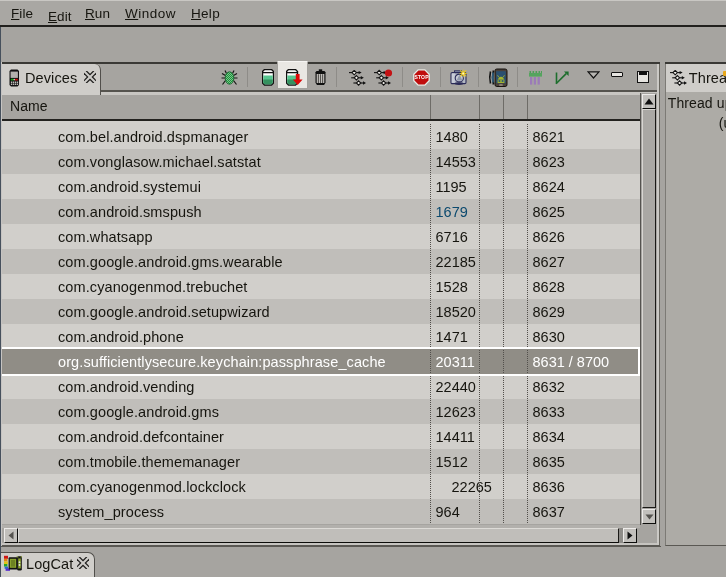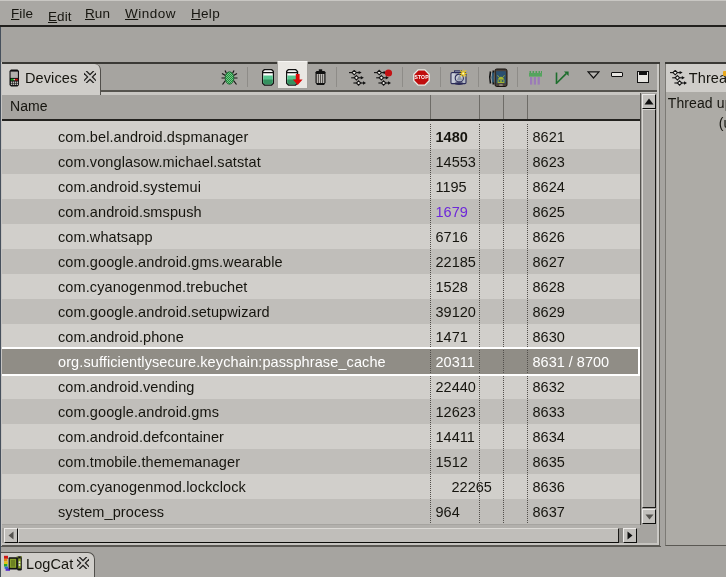--- a/index.html
+++ b/index.html
@@ -226,56 +226,56 @@
 
 <div class="abs" style="left:430px;top:94.5px;width:1.2px;height:24.5px;background:#6e6c67;"></div>
 <div class="abs" style="left:479px;top:94.5px;width:1.2px;height:24.5px;background:#6e6c67;"></div>
 <div class="abs" style="left:503px;top:94.5px;width:1.2px;height:24.5px;background:#6e6c67;"></div>
 <div class="abs" style="left:527px;top:94.5px;width:1.2px;height:24.5px;background:#6e6c67;"></div>
 
 <div class="abs" style="left:2px;top:121px;width:638px;height:3px;background:#d2d0cc;"></div>
 <div class="abs" id="rows" style="left:2px;top:124px;width:638px;height:400px;background:#d1cfcb;overflow:hidden;">
     <div class="abs" style="left:0;top:0px;width:638px;height:25px;background:#d1cfcb;">
       <span class="txt" style="left:56px;top:4.5px;color:#16150f;">com.bel.android.dspmanager</span>
-      <span class="num" style="left:433.5px;top:5px;color:#16150f;font-size:14.5px;font-weight:bold;">1480</span>
+      <span class="num" style="left:433.5px;top:5px;color:#16150f;font-size:14.5px;">1480</span>
       <span class="num" style="left:530.5px;top:5px;color:#16150f;font-size:14.5px;">8621</span>
     </div>
     <div class="abs" style="left:0;top:25px;width:638px;height:25px;background:#c0beba;">
       <span class="txt" style="left:56px;top:4.5px;color:#16150f;">com.vonglasow.michael.satstat</span>
       <span class="num" style="left:433.5px;top:5px;color:#16150f;font-size:14.5px;">14553</span>
       <span class="num" style="left:530.5px;top:5px;color:#16150f;font-size:14.5px;">8623</span>
     </div>
     <div class="abs" style="left:0;top:50px;width:638px;height:25px;background:#d1cfcb;">
       <span class="txt" style="left:56px;top:4.5px;color:#16150f;">com.android.systemui</span>
       <span class="num" style="left:433.5px;top:5px;color:#16150f;font-size:14.5px;">1195</span>
       <span class="num" style="left:530.5px;top:5px;color:#16150f;font-size:14.5px;">8624</span>
     </div>
     <div class="abs" style="left:0;top:75px;width:638px;height:25px;background:#c0beba;">
       <span class="txt" style="left:56px;top:4.5px;color:#16150f;">com.android.smspush</span>
-      <span class="num" style="left:433.5px;top:5px;color:#6d28d9;font-size:14.5px;">1679</span>
+      <span class="num" style="left:433.5px;top:5px;color:#0c4a6e;font-size:14.5px;">1679</span>
       <span class="num" style="left:530.5px;top:5px;color:#16150f;font-size:14.5px;">8625</span>
     </div>
     <div class="abs" style="left:0;top:100px;width:638px;height:24px;background:#d1cfcb;">
       <span class="txt" style="left:56px;top:4.5px;color:#16150f;">com.whatsapp</span>
       <span class="num" style="left:433.5px;top:5px;color:#16150f;font-size:14.5px;">6716</span>
       <span class="num" style="left:530.5px;top:5px;color:#16150f;font-size:14.5px;">8626</span>
     </div>
     <div class="abs" style="left:0;top:125px;width:638px;height:25px;background:#c0beba;">
       <span class="txt" style="left:56px;top:4.5px;color:#16150f;">com.google.android.gms.wearable</span>
       <span class="num" style="left:433.5px;top:5px;color:#16150f;font-size:14.5px;">22185</span>
       <span class="num" style="left:530.5px;top:5px;color:#16150f;font-size:14.5px;">8627</span>
     </div>
     <div class="abs" style="left:0;top:150px;width:638px;height:25px;background:#d1cfcb;">
       <span class="txt" style="left:56px;top:4.5px;color:#16150f;">com.cyanogenmod.trebuchet</span>
       <span class="num" style="left:433.5px;top:5px;color:#16150f;font-size:14.5px;">1528</span>
       <span class="num" style="left:530.5px;top:5px;color:#16150f;font-size:14.5px;">8628</span>
     </div>
     <div class="abs" style="left:0;top:175px;width:638px;height:25px;background:#c0beba;">
       <span class="txt" style="left:56px;top:4.5px;color:#16150f;">com.google.android.setupwizard</span>
-      <span class="num" style="left:433.5px;top:5px;color:#16150f;font-size:14.5px;">39120</span>
+      <span class="num" style="left:433.5px;top:5px;color:#16150f;font-size:14.5px;">18520</span>
       <span class="num" style="left:530.5px;top:5px;color:#16150f;font-size:14.5px;">8629</span>
     </div>
     <div class="abs" style="left:0;top:200px;width:638px;height:25px;background:#d1cfcb;">
       <span class="txt" style="left:56px;top:4.5px;color:#16150f;">com.android.phone</span>
       <span class="num" style="left:433.5px;top:5px;color:#16150f;font-size:14.5px;">1471</span>
       <span class="num" style="left:530.5px;top:5px;color:#16150f;font-size:14.5px;">8630</span>
     </div>
     <div class="abs" style="left:0;top:225px;width:638px;height:25px;background:#908d86;">
       <span class="txt" style="left:56px;top:4.5px;color:#ffffff;">org.sufficientlysecure.keychain:passphrase_cache</span>
       <span class="num" style="left:433.5px;top:5px;color:#ffffff;font-size:14.5px;">20311</span>

